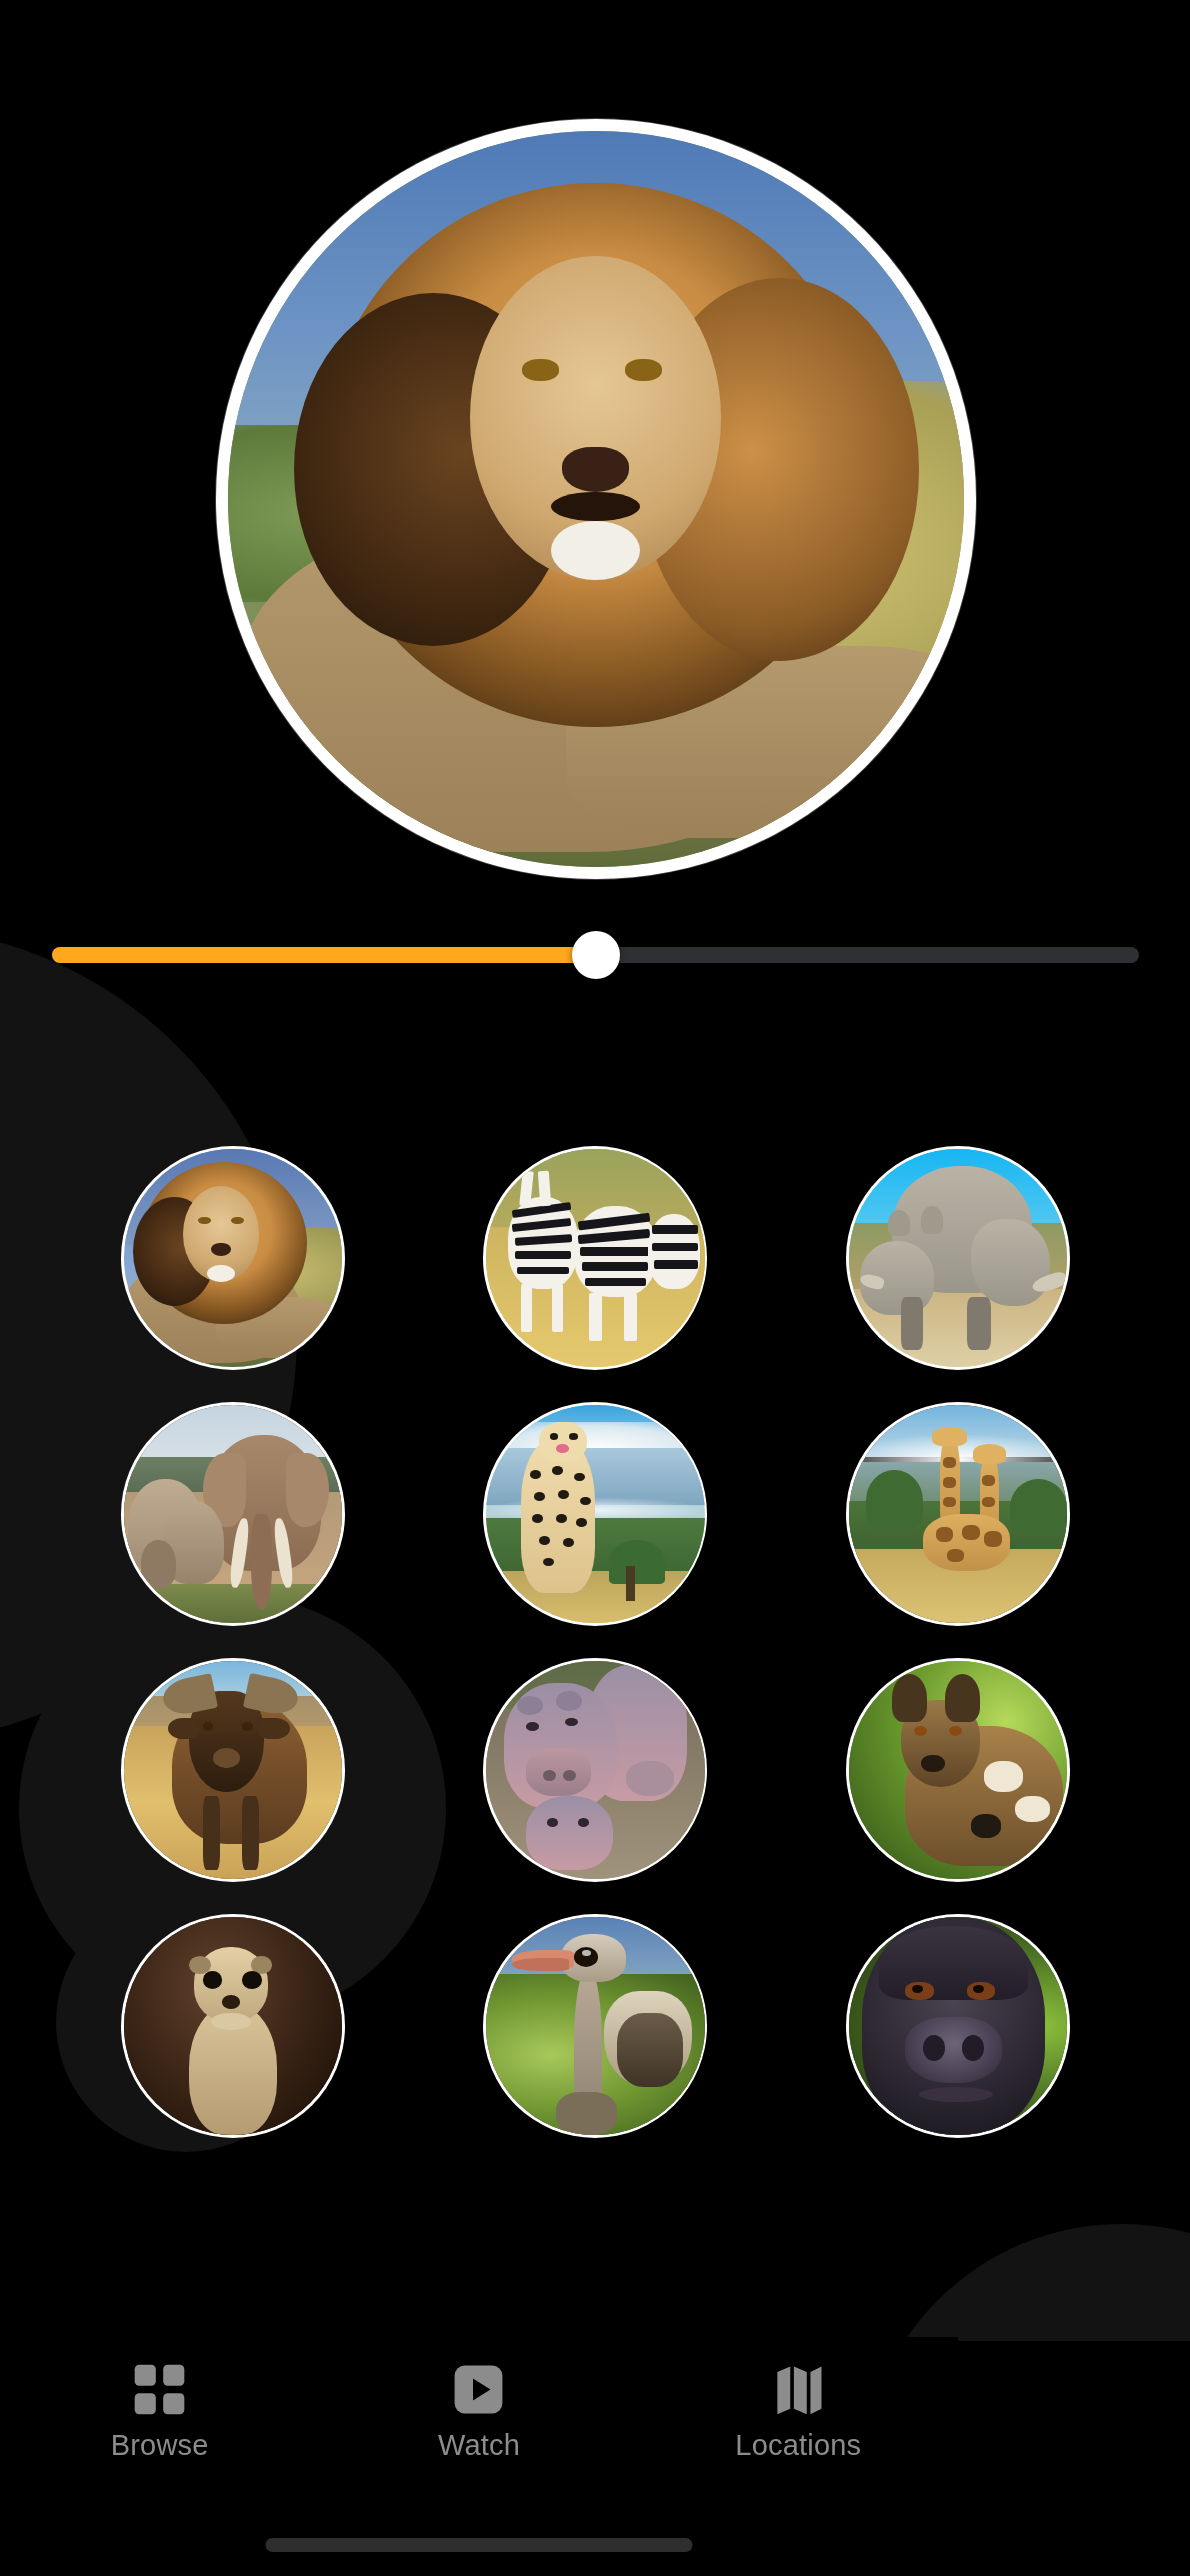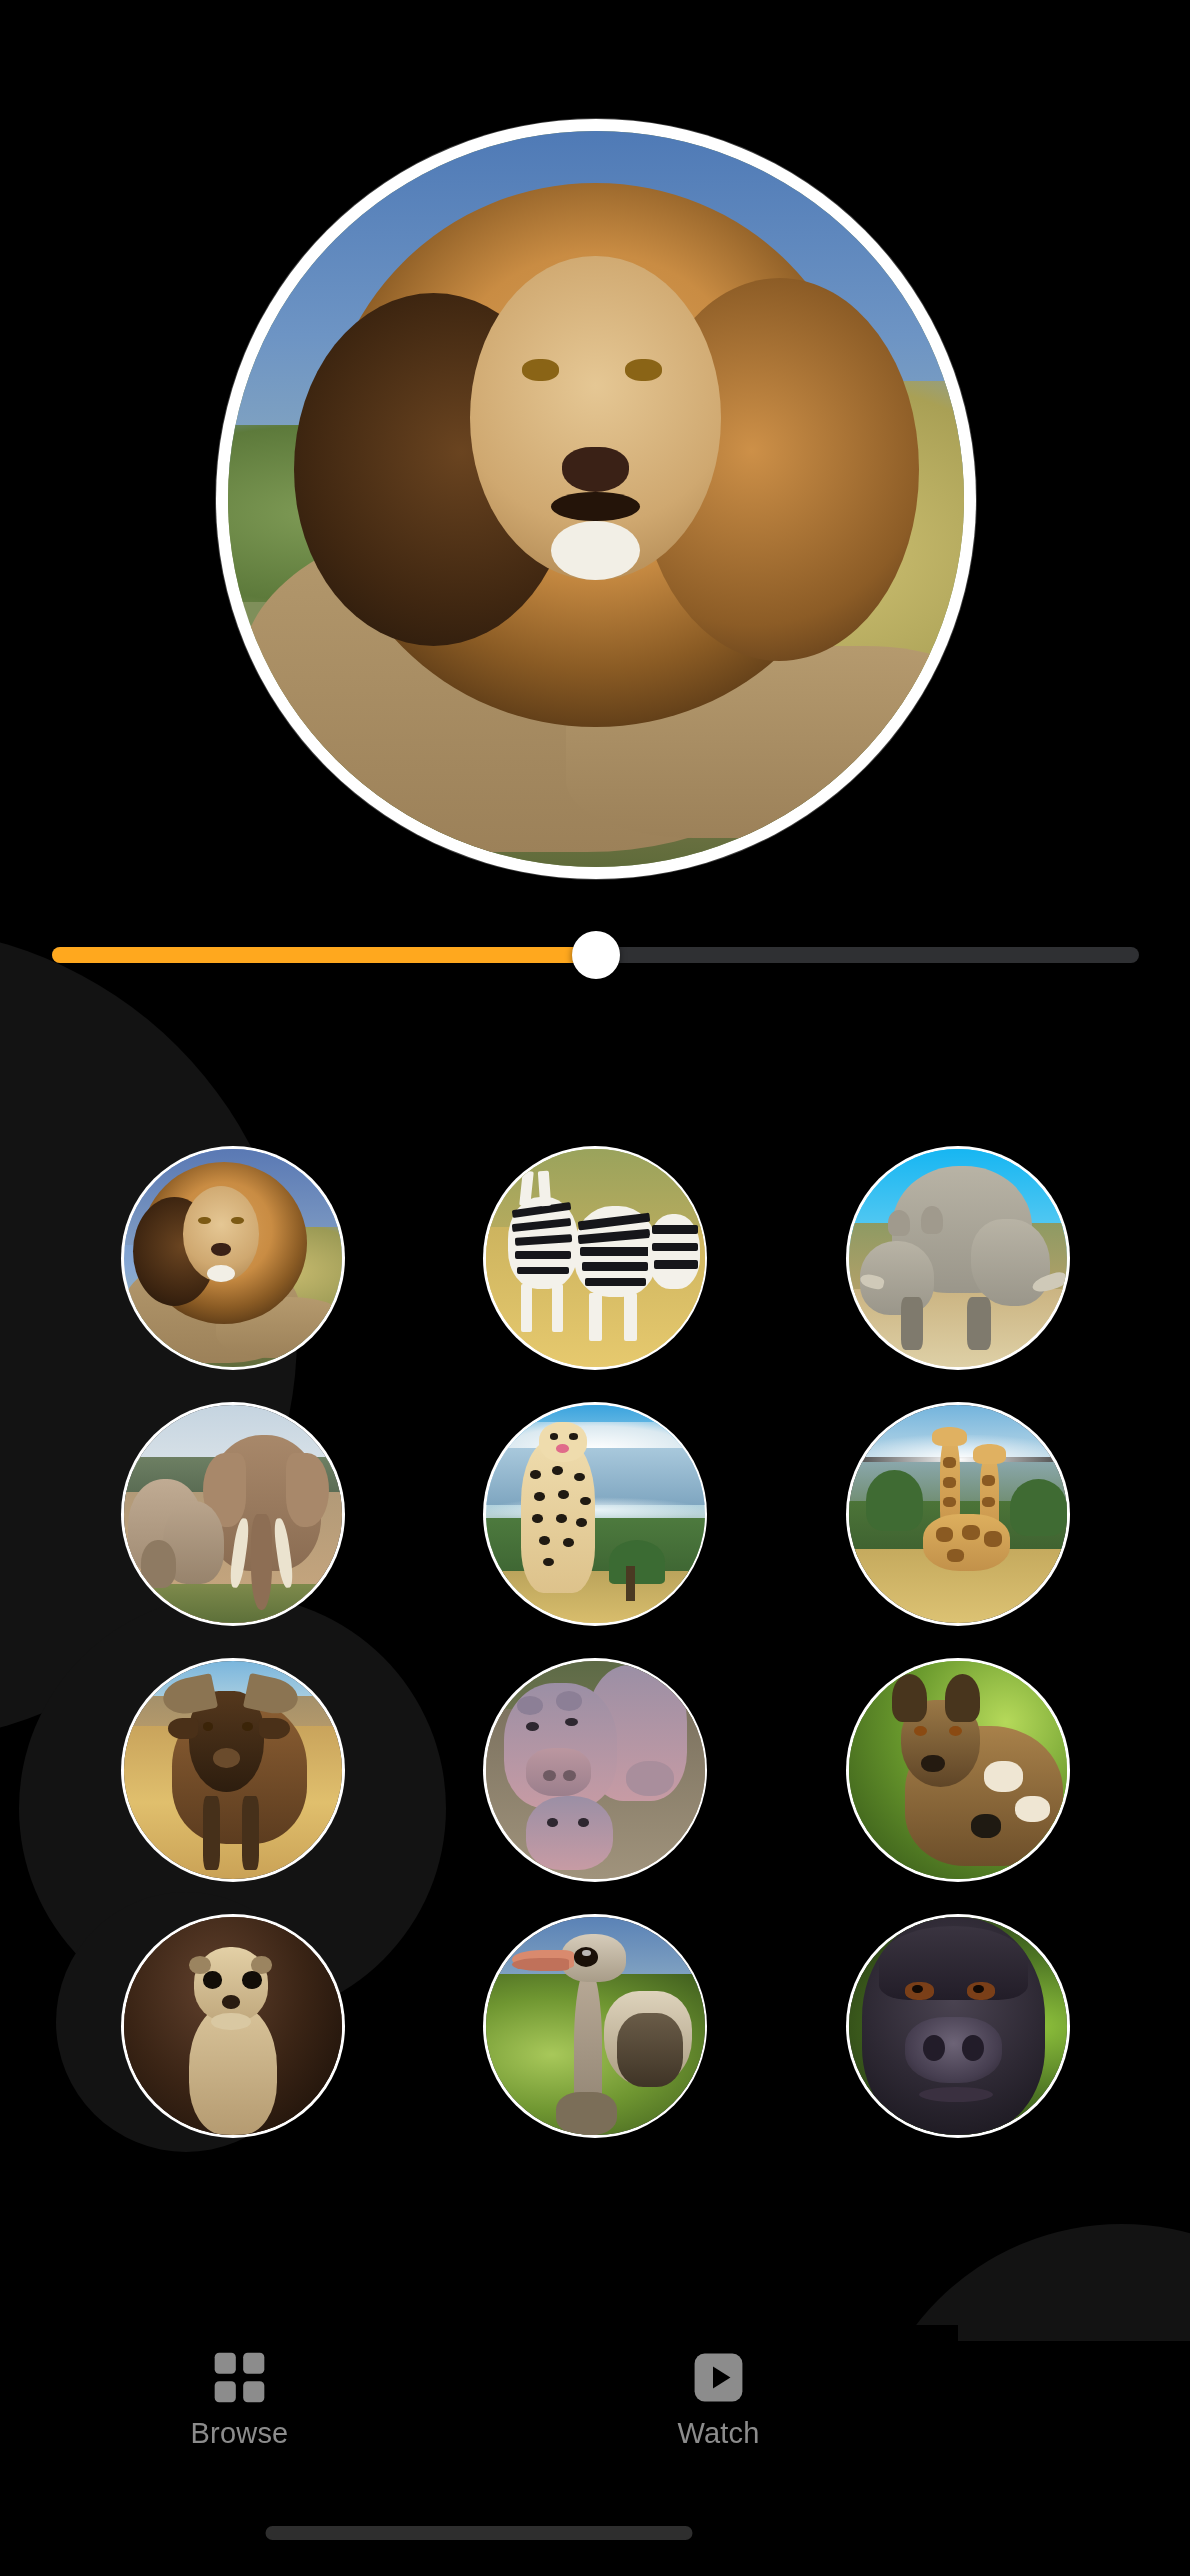--- a/index.html
+++ b/index.html
@@ -149,21 +149,21 @@
     border-radius:50%;
     overflow:hidden;
     position:relative;
     background:#333;
   }
   .ph { position:absolute; inset:0; }
 
   
   #tab-bar {
     position:absolute;
-    left:0; bottom:16px;
+    left:0; bottom:4px;
     width:958px; height:235px;
     background:#000;
     z-index:50;
     padding-top:24px;
   }
   #tab-items {
     display:flex;
     width:100%;
   }
   .tab-item {
@@ -533,20 +533,28 @@
       </div>
 
       <div class="tab-item">
         <svg class="tab-icon" viewBox="0 0 62 62">
           <rect x="5" y="5" width="52" height="52" rx="11" fill="#8C8C8C"></rect>
           <path d="M25 19 L44 31 L25 43 Z" fill="#000"></path>
         </svg>
         <span class="tab-label" style="color: rgb(140, 140, 140);">Watch</span>
       </div>
 
+      <div class="tab-item">
+        <svg class="tab-icon" viewBox="0 0 62 62">
+          <path d="M8 12 L22 6 L22 52 L8 58 Z" fill="#8C8C8C"></path>
+          <path d="M26 6 L40 12 L40 58 L26 52 Z" fill="#8C8C8C"></path>
+          <path d="M44 12 L56 6 L56 52 L44 58 Z" fill="#8C8C8C"></path>
+        </svg>
+        <span class="tab-label" style="color: rgb(140, 140, 140);">Locations</span>
+      </div>
 
 
     </div>
     <div id="home-indicator"></div>
   </div>
 
 </div>
 
 
 </body></html>

